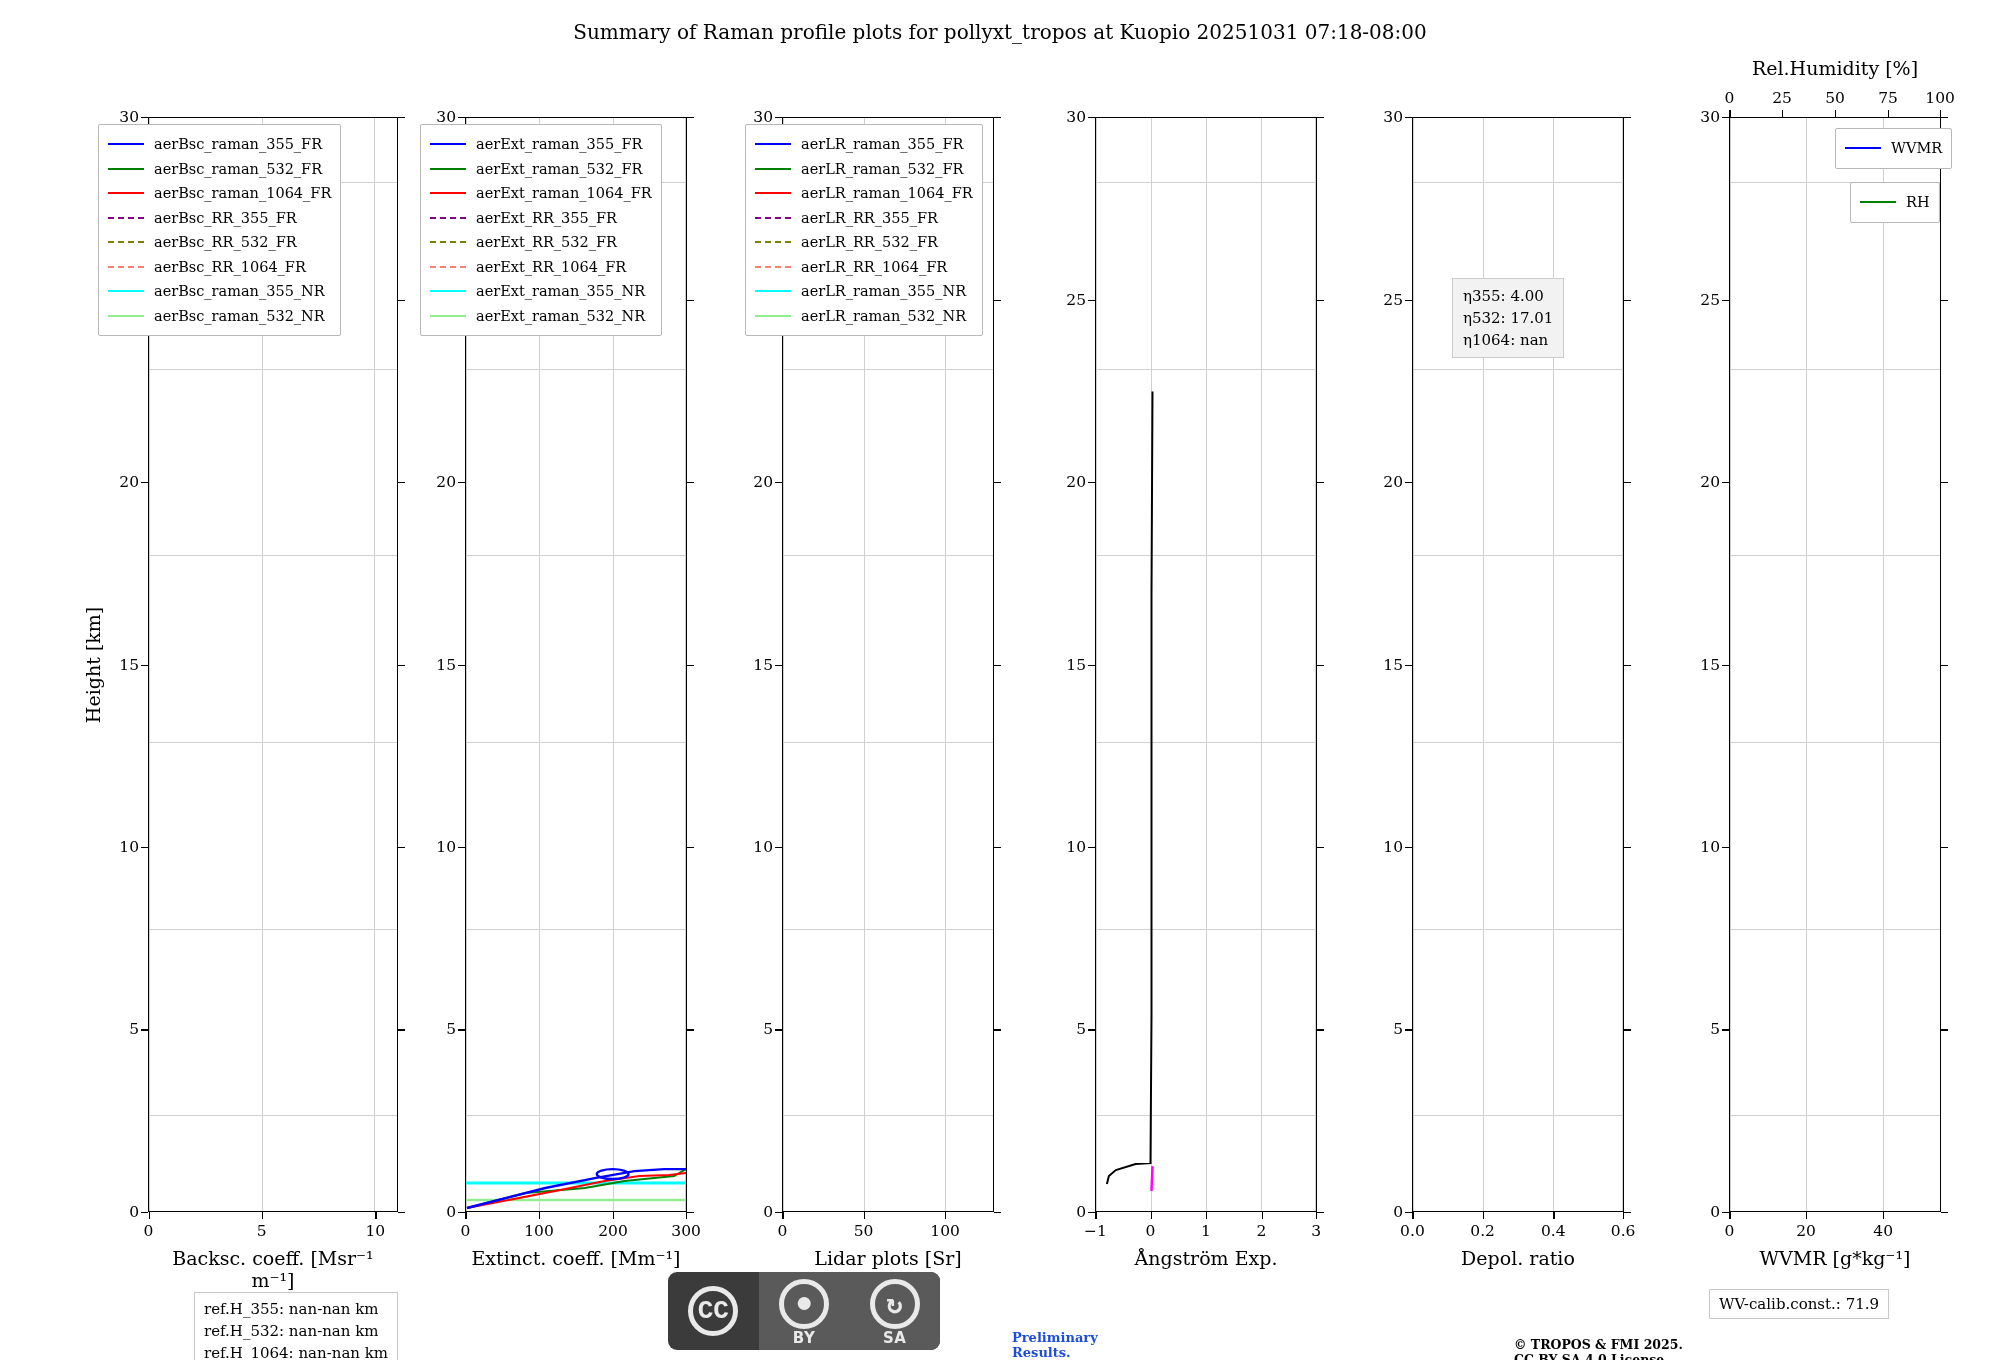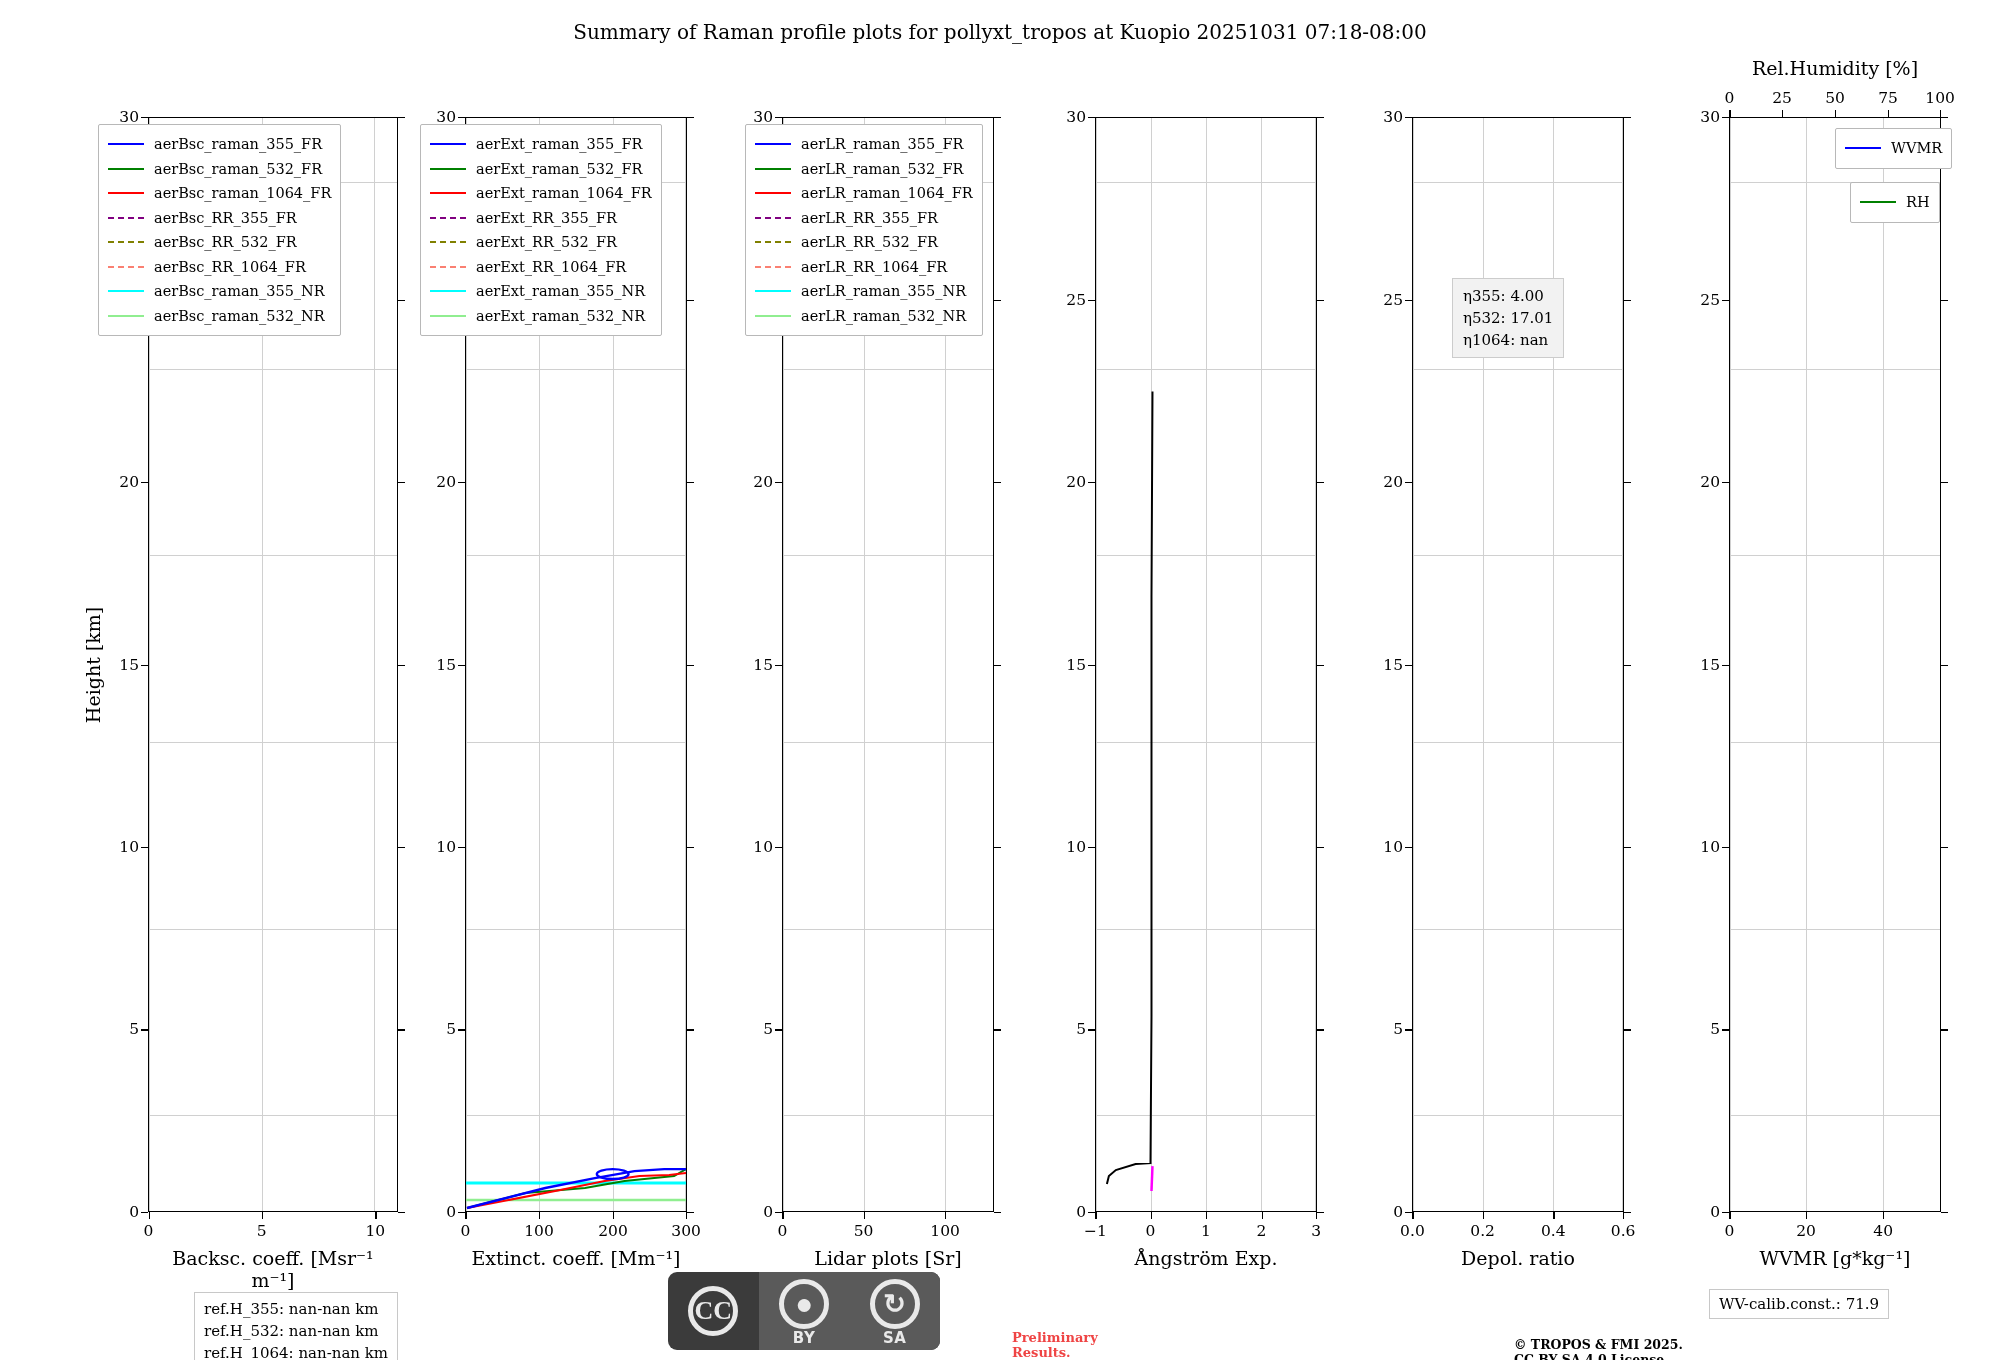--- a/index.html
+++ b/index.html
@@ -198,41 +198,41 @@
   }
   .cc-circle {
     width: 50px;
     height: 50px;
     border-radius: 50%;
     border: 5px solid #e9e9e9;
     display: flex;
     align-items: center;
     justify-content: center;
     color: #e9e9e9;
-    font-family: Liberation Serif, serif;
+    font-family: Liberation Mono, monospace;
     font-weight: bold;
     font-size: 26px;
     box-sizing: border-box;
   }
   .cc-sub {
     position: absolute;
     bottom: 3px;
     width: 100%;
     text-align: center;
     color: #e9e9e9;
     font-size: 15px;
     font-weight: bold;
     font-family: "DejaVu Sans", sans-serif;
     letter-spacing: 0.5px;
   }
   .prelim {
     position: absolute;
     left: 1012px;
     top: 1330px;
-    color: #ef4444;
+    color: #1d4ed8;
     font-size: 13px;
     font-weight: bold;
     line-height: 15px;
     font-family: "DejaVu Serif", serif;
   }
   .copyright {
     position: absolute;
     left: 1514px;
     top: 1337px;
     font-size: 12.5px;

